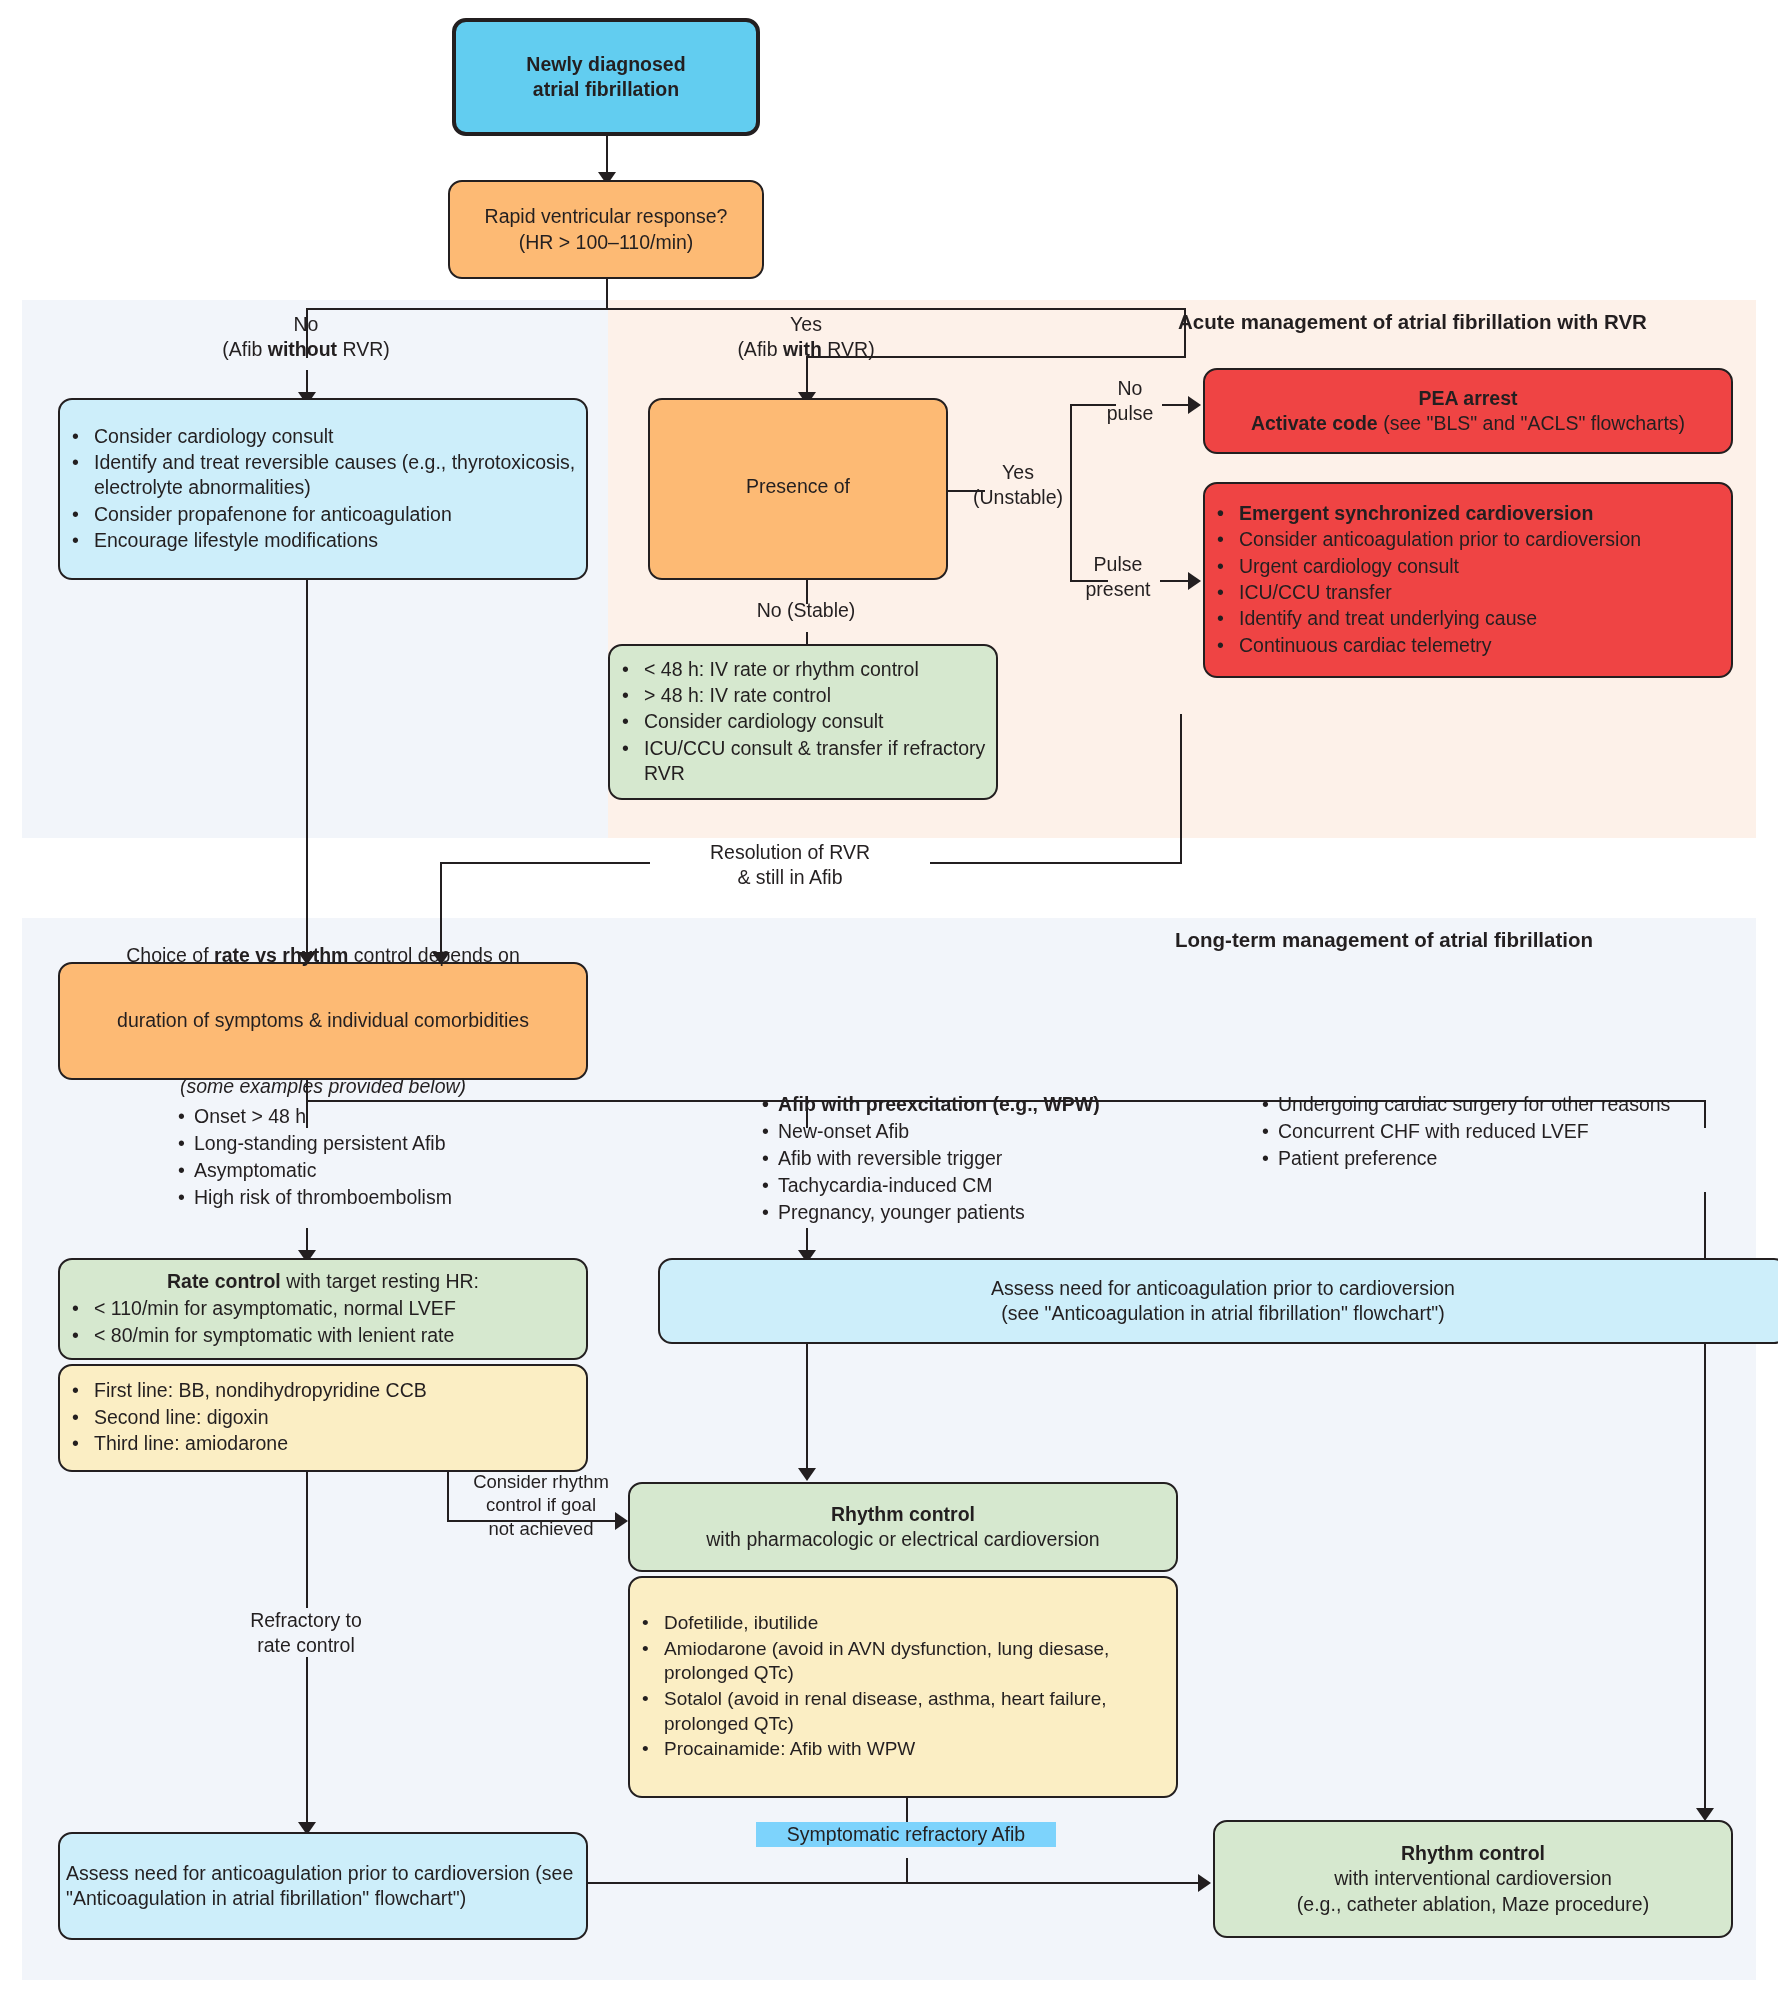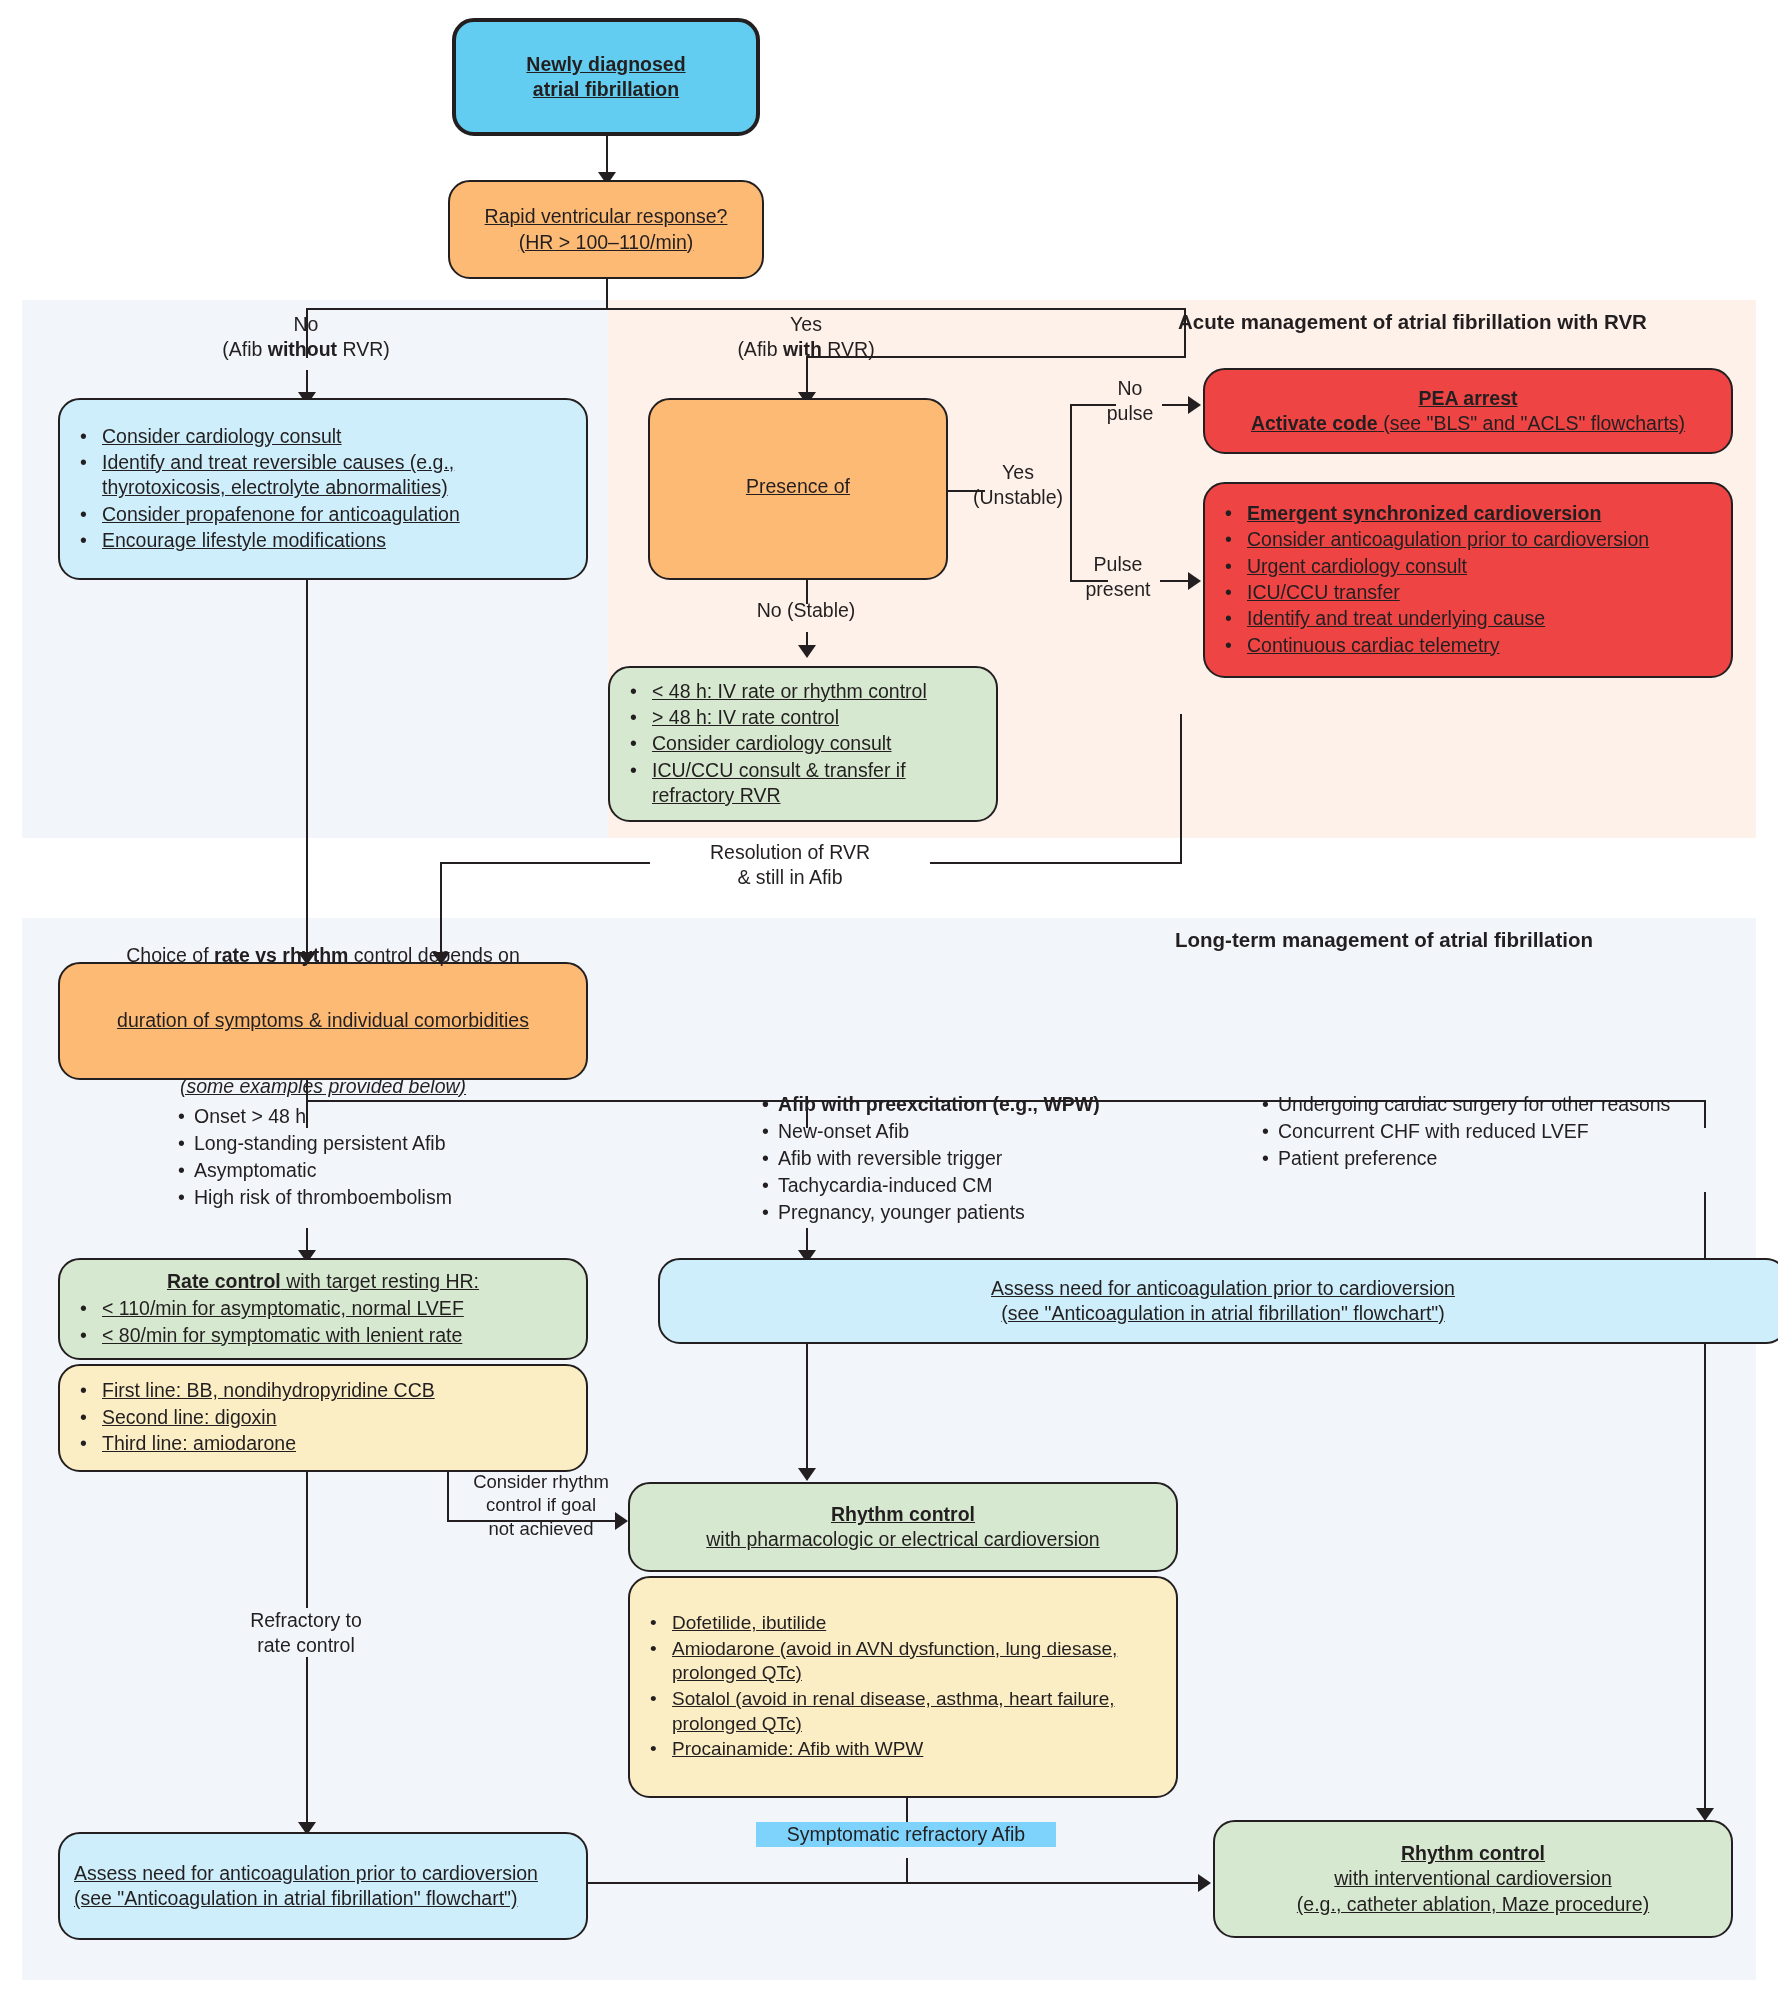--- a/index.html
+++ b/index.html
@@ -17,28 +17,27 @@
   
   .band { position:absolute; }
   .band-longterm { background:#f2f5fa; }
   .band-acute    { background:#fdf1e9; }
   .band-white    { background:#ffffff; }
 
   
   .node {
     position:absolute;
     border:2.5px solid #231f20;
-    border-radius:22px;
+    border-radius:14px;
     display:flex;
     flex-direction:column;
     justify-content:center;
     font-size:19.5px;
     line-height:1.30;
-    padding:9px 14px;
-    text-decoration:underline;
+    padding:9px 6px;
   }
   .node.thick { border-width:4px; }
   .c-blue    { background:#62cdf0; }
   .c-ltblue  { background:#cdeefa; }
   .c-gray    { background:#fdba74; }
   .c-green   { background:#d6e8cf; }
   .c-yellow  { background:#fbeec4; }
   .c-orange  { background:#ef4444; }
 
   .node .title { text-align:center; }
@@ -194,21 +193,21 @@
     <ul class="bul">
       <li class="b">Emergent synchronized cardioversion</li>
       <li>Consider anticoagulation prior to cardioversion</li>
       <li>Urgent cardiology consult</li>
       <li>ICU/CCU transfer</li>
       <li>Identify and treat underlying cause</li>
       <li>Continuous cardiac telemetry</li>
     </ul>
   </div>
 
-  <div class="node c-green" style="left:608px; top:666px; width:390px; height:156px;">
+  <div class="node c-green" style="left:608px; top:644px; width:390px; height:156px;">
     <ul class="bul">
       <li>&lt; 48 h: IV rate or rhythm control</li>
       <li>&gt; 48 h: IV rate control</li>
       <li>Consider cardiology consult</li>
       <li>ICU/CCU consult &amp; transfer if refractory RVR</li>
     </ul>
   </div>
 
   <div class="node c-gray" style="left:58px; top:962px; width:530px; height:118px;gap:40px;">
     <div class="title">

